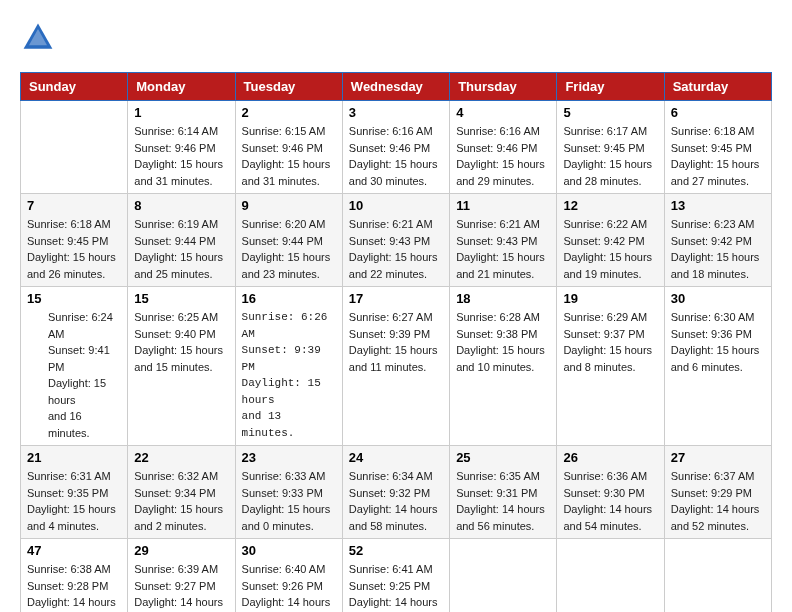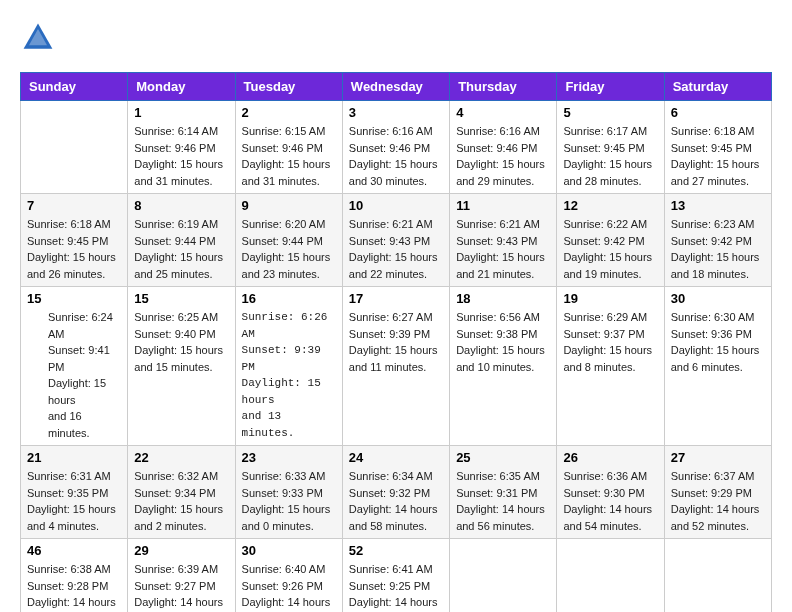--- a/index.html
+++ b/index.html
@@ -45,21 +45,21 @@
     .location {
       font-size: 16px;
       color: #333;
     }
     table {
       width: 100%;
       border-collapse: collapse;
       font-size: 11px;
     }
     thead tr th {
-      background: #6d28d9;
+      background: #b91c1c;
       color: #fff;
       text-align: left;
       padding: 6px 8px;
       font-size: 13px;
       font-weight: bold;
       border: 1px solid #2a6bbf;
     }
     tbody tr td {
       border: 1px solid #ccc;
       vertical-align: top;
@@ -239,21 +239,21 @@
         </td>
         <td>
           <span class="day-number">17</span>
           <div class="day-info" style="white-space: pre-line;">Sunrise: 6:27 AM
 Sunset: 9:39 PM
 Daylight: 15 hours
 and 11 minutes.</div>
         </td>
         <td>
           <span class="day-number">18</span>
-          <div class="day-info" style="white-space: pre-line;">Sunrise: 6:56 AM
+          <div class="day-info" style="white-space: pre-line;">Sunrise: 6:28 AM
 Sunset: 9:38 PM
 Daylight: 15 hours
 and 10 minutes.</div>
         </td>
         <td>
           <span class="day-number">19</span>
           <div class="day-info" style="white-space: pre-line;">Sunrise: 6:29 AM
 Sunset: 9:37 PM
 Daylight: 15 hours
 and 8 minutes.</div>
@@ -312,21 +312,21 @@
         <td>
           <span class="day-number">27</span>
           <div class="day-info" style="white-space: pre-line;">Sunrise: 6:37 AM
 Sunset: 9:29 PM
 Daylight: 14 hours
 and 52 minutes.</div>
         </td>
       </tr>
       <tr>
         <td>
-          <span class="day-number">46</span>
+          <span class="day-number">47</span>
           <div class="day-info" style="white-space: pre-line;">Sunrise: 6:38 AM
 Sunset: 9:28 PM
 Daylight: 14 hours
 and 49 minutes.</div>
         </td>
         <td>
           <span class="day-number">29</span>
           <div class="day-info" style="white-space: pre-line;">Sunrise: 6:39 AM
 Sunset: 9:27 PM
 Daylight: 14 hours

